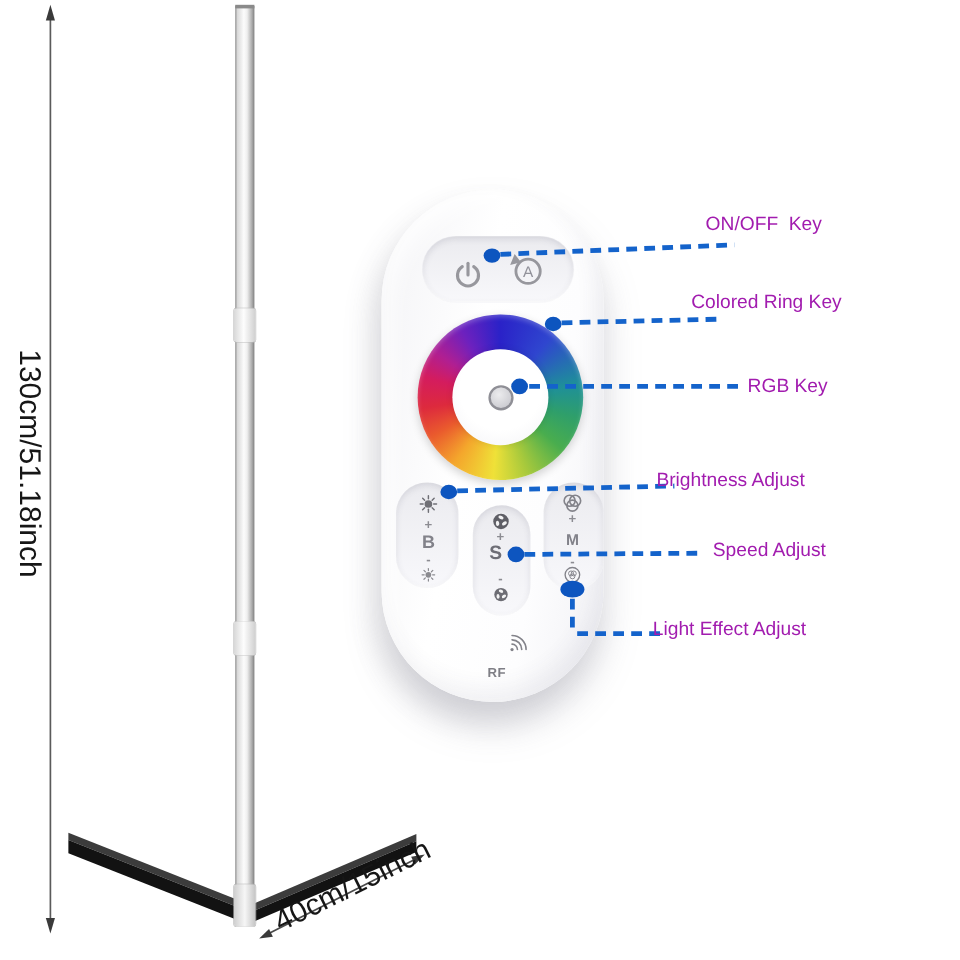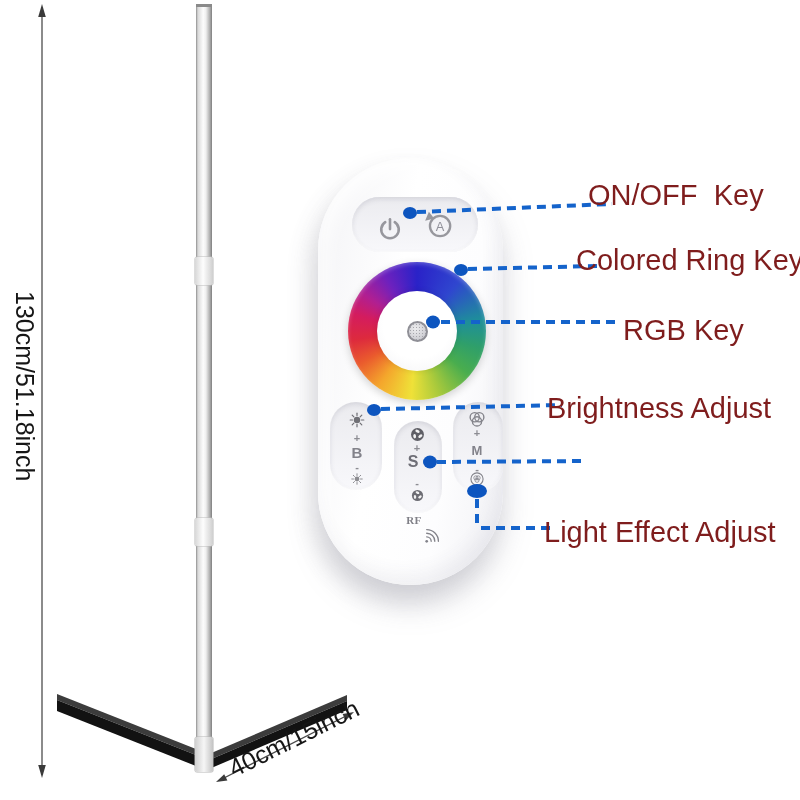--- a/index.html
+++ b/index.html
@@ -49,21 +49,21 @@
         background:radial-gradient(#a6a6ac 18%,transparent 22%) 0 0/3px 3px,
                    radial-gradient(circle at 40% 35%,#ececee 0%,#cfcfd4 70%,#bdbdc2 100%);}
 
   .icon{position:absolute;}
   .glyph{position:absolute;transform:translate(-50%,-50%);color:#82828a;font-weight:700;}
   .pm{font-size:11px;color:#8c8c92;}
   .keyB{font-size:15px;} .keyS{font-size:16px;color:#6e6e76;} .keyM{font-size:13px;}
   .rf{font-size:11px;letter-spacing:.5px;color:#7f7f86;}
 
   
-  .ann{position:absolute;font-size:29px;line-height:1.15;color:#7f1d1d;white-space:pre;}
+  .ann{position:absolute;font-size:16px;line-height:1.15;color:#a21caf;white-space:pre;}
 </style>
 </head>
 <body>
 
 <div class="stage">
 
   <svg class="layer" viewBox="0 0 800 800">
     <g stroke="#5a5a5a" fill="#3a3a3a">
       <line x1="42" y1="12" x2="42" y2="770" stroke-width="1.4"></line>
       <polygon points="42,4 38.2,17 45.8,17" stroke="none"></polygon>
@@ -179,21 +179,21 @@
   <div class="glyph pm" style="left:477px;top:469px;">-</div>
   <svg class="icon" style="left:469px;top:471px;" width="16" height="16" viewBox="0 0 20 20">
     <circle cx="10" cy="10" r="7.6" fill="none" stroke="#83838a" stroke-width="1.4"></circle>
     <g fill="none" stroke="#83838a" stroke-width="1">
       <circle cx="8.6" cy="8.6" r="2.6"></circle>
         <circle cx="11.4" cy="8.6" r="2.6"></circle>
         <circle cx="10" cy="11.6" r="2.6"></circle>
     </g>
   </svg>
 
-  <div class="glyph rf" style="left:414px;top:520px;font-family:Liberation Serif, serif;">RF</div>
+  <div class="glyph rf" style="left:414px;top:561px;">RF</div>
   <svg class="icon" style="left:424px;top:526px;" width="18" height="18" viewBox="0 0 20 20">
     <g fill="none" stroke="#83838a" stroke-width="1.5" stroke-linecap="round">
       <path d="M3 12 A5 5 0 0 1 8 17"></path>
       <path d="M3 8 A9 9 0 0 1 12 17"></path>
       <path d="M3 4 A13 13 0 0 1 16 17"></path>
     </g>
     <circle cx="3" cy="17" r="1.5" fill="#83838a"></circle>
   </svg>
 
   <svg class="layer" viewBox="0 0 800 800">
@@ -223,15 +223,16 @@
         <line x1="477" y1="499" x2="477" y2="528"></line>
         <line x1="481" y1="528" x2="553" y2="528"></line>
       </g>
     </g>
   </svg>
 
   <div class="ann" style="left:588px;top:179px;">ON/OFF  Key</div>
   <div class="ann" style="left:623px;top:314px;">RGB Key</div>
   <div class="ann" style="left:576px;top:244px;">Colored Ring Key</div>
   <div class="ann" style="left:547px;top:392px;">Brightness Adjust</div>
+  <div class="ann" style="left:594px;top:450px;">Speed Adjust</div>
   <div class="ann" style="left:544px;top:516px;">Light Effect Adjust</div>
 
 </div>
 
 </body></html>

